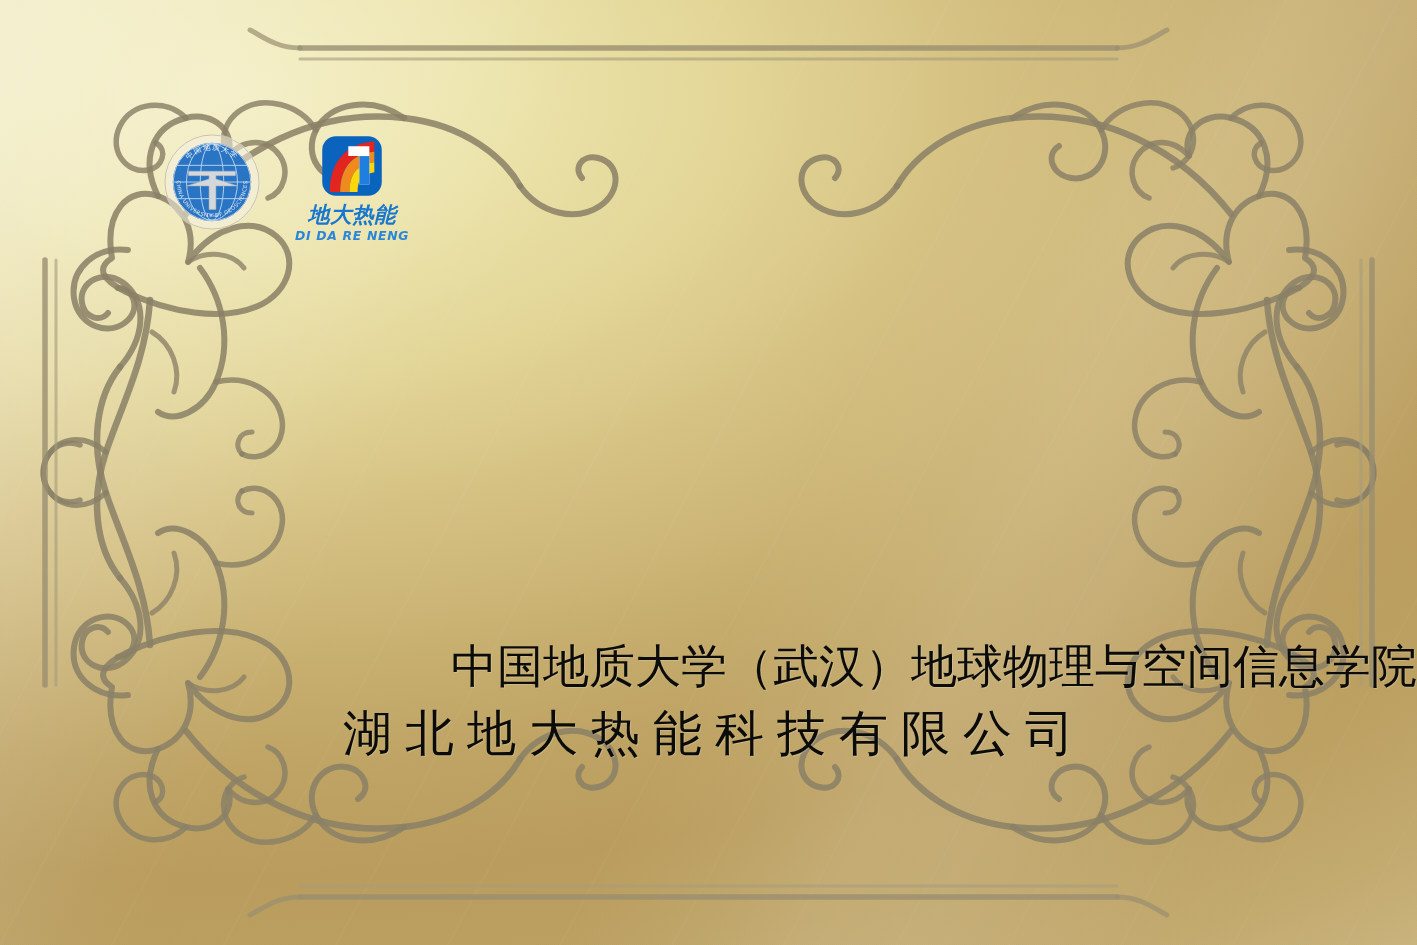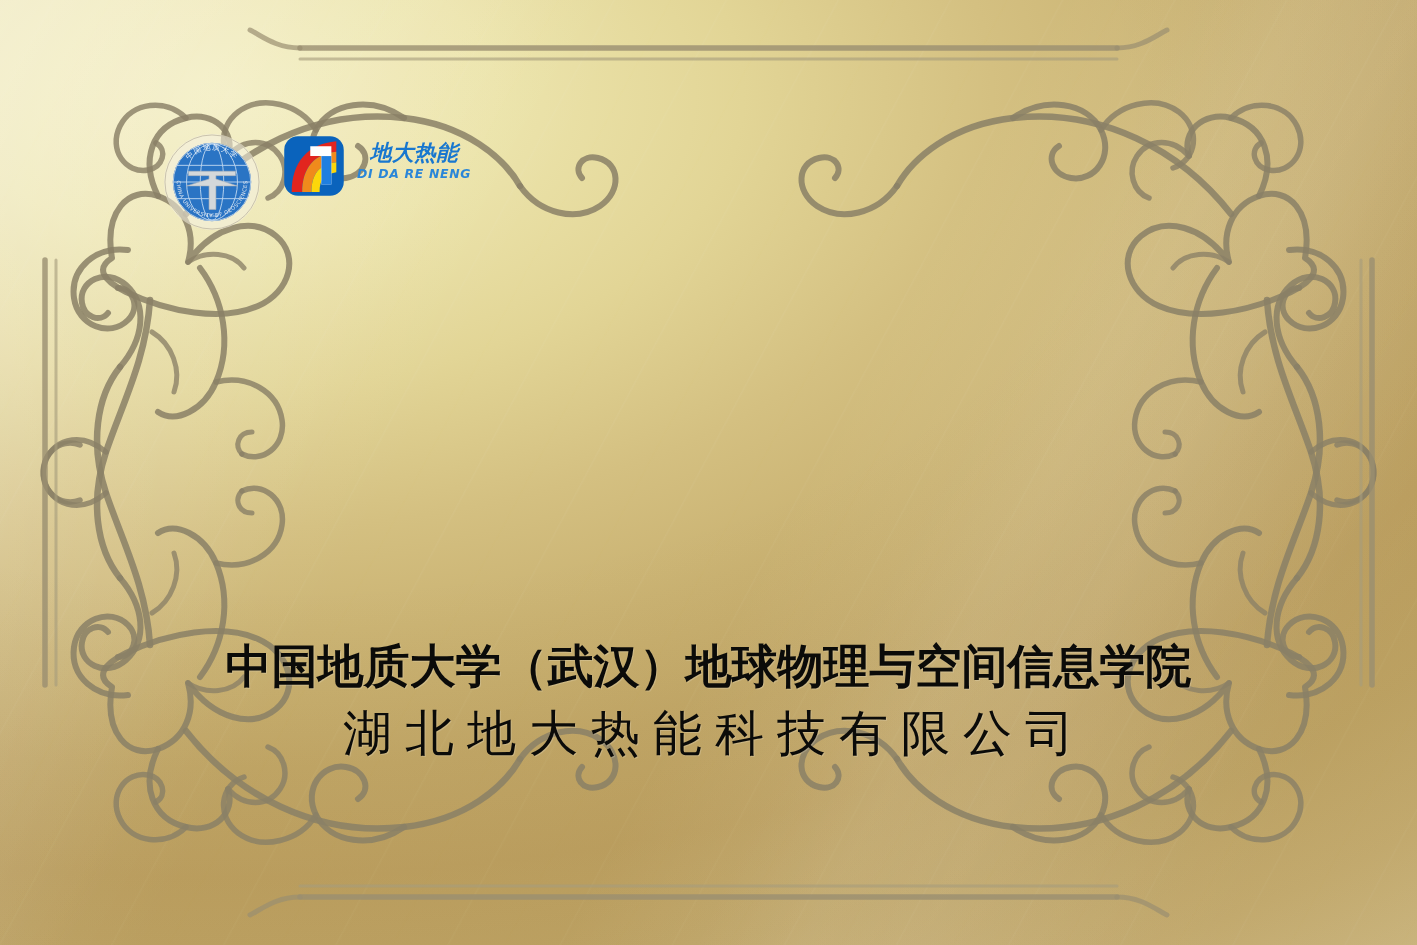--- a/index.html
+++ b/index.html
@@ -104,22 +104,22 @@
   }
 
   .seal {
     width: 98px;
     height: 98px;
     flex: 0 0 auto;
   }
 
   .ddrn {
     display: flex;
-    flex-direction: row;
-    align-items: flex-start;
+    flex-direction: column;
+    align-items: center;
     margin-top: 2px;
   }
   .ddrn-mark { width: 62px; height: 62px; }
   .ddrn-word { width: 138px; height: 48px; margin-top: 1px; }
 
   .title {
     position: absolute;
     left: 0;
     right: 0;
     top: 330px;
@@ -145,21 +145,22 @@
   .sub-line {
     color: #0b0b09;
     font-family: "DejaVu Sans", "Liberation Sans", sans-serif;
     white-space: nowrap;
     text-shadow: 1px 1px 0 rgba(255,255,255,0.18);
   }
   .sub-line-1 {
     font-size: 46px;
     line-height: 1.22;
     letter-spacing: 0px;
-    font-weight: 700;
+    font-weight: 400;
+    text-align: right;
   }
   .sub-line-2 {
     font-size: 49px;
     line-height: 1.30;
     letter-spacing: 13px;
     text-indent: 13px;
     margin-top: 8px;
     font-weight: 500;
   }
 </style>

